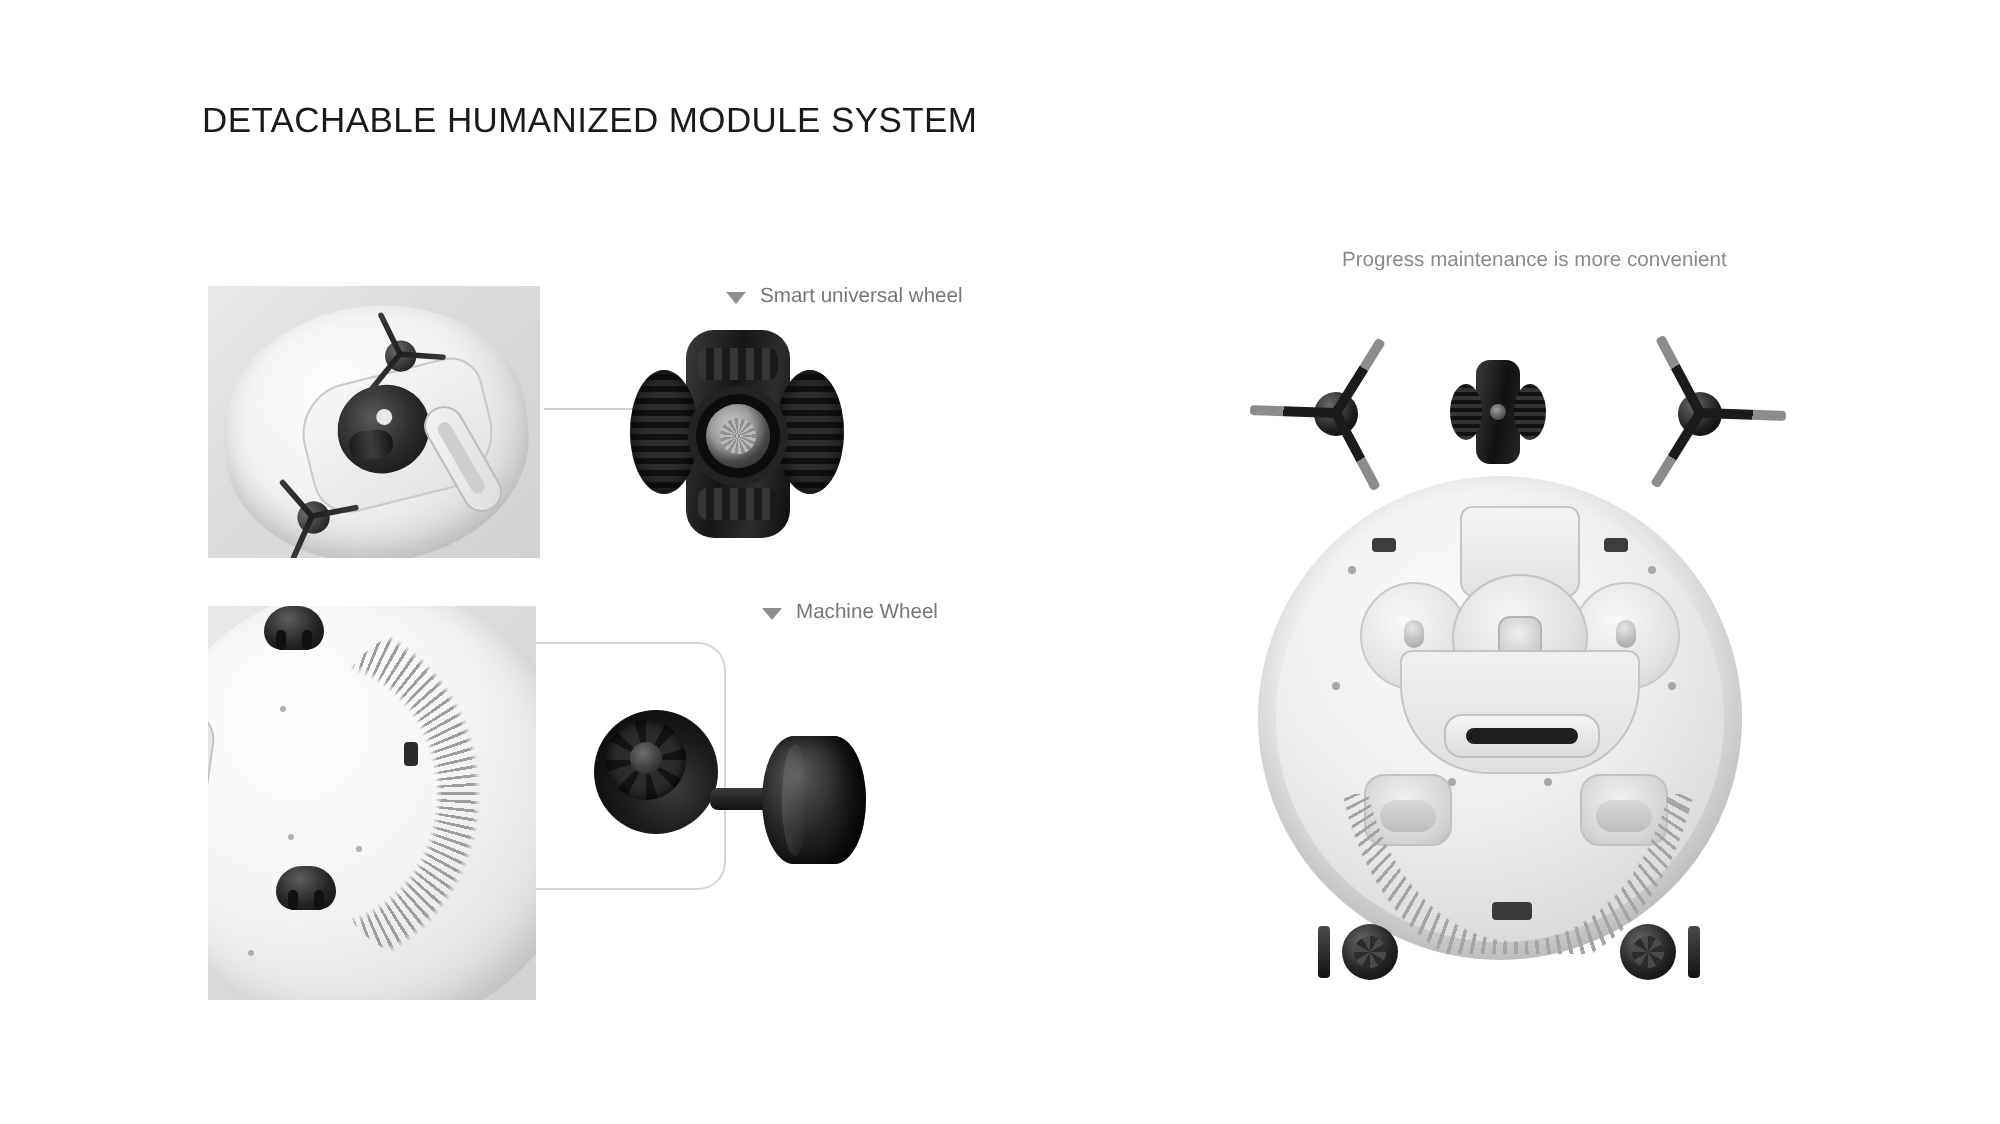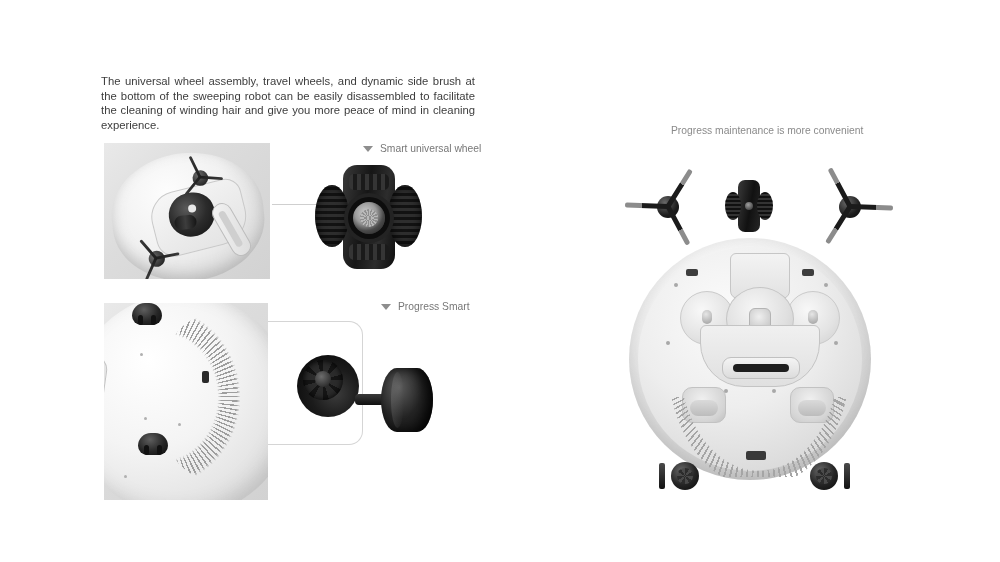--- a/index.html
+++ b/index.html
@@ -401,21 +401,21 @@
   .twheel-l .tw-disc { left:12px; }
   .twheel-r { left: 806px; top: 461px; }
   .twheel-r .tw-bar { right:0; }
   .twheel-r .tw-disc { left:4px; }
 </style>
 </head>
 <body>
 
 <div class="page">
 
-  <div class="paragraph">The universal wheel assembly, travel wheels, and dynamic side brush at the bottom of the sweeping robot can be easily disassembled to facilitate the cleaning of winding hair and give you more peace of mind in cleaning experience.</div>
+  <div class="heading">DETACHABLE HUMANIZED MODULE SYSTEM</div>
 
   <div class="photo photo-1">
     <div class="p1-body">
       <div class="p1-plate"></div>
       <div class="p1-hub">
         <div class="p1-hub-eye"></div>
         <div class="p1-hub-roller"></div>
       </div>
       <div class="p1-slot"></div>
       <div class="brush p1-brush-a">
@@ -457,21 +457,21 @@
 
   <div class="uw">
     <div class="uw-core"></div>
     <div class="uw-tire uw-tire-l"></div>
     <div class="uw-tire uw-tire-r"></div>
     <div class="uw-hub"></div>
   </div>
 
   <div class="callout callout-2">
     <div class="tri"></div>
-    <div class="callout-label">Progress Smart</div>
+    <div class="callout-label">Machine Wheel</div>
   </div>
 
   <div class="pw-roller">
     <div class="pw-roller-face"></div>
   </div>
   <div class="pw-axlewheel">
     <div class="pw-axle"></div>
     <div class="pw-tread"></div>
   </div>
 

